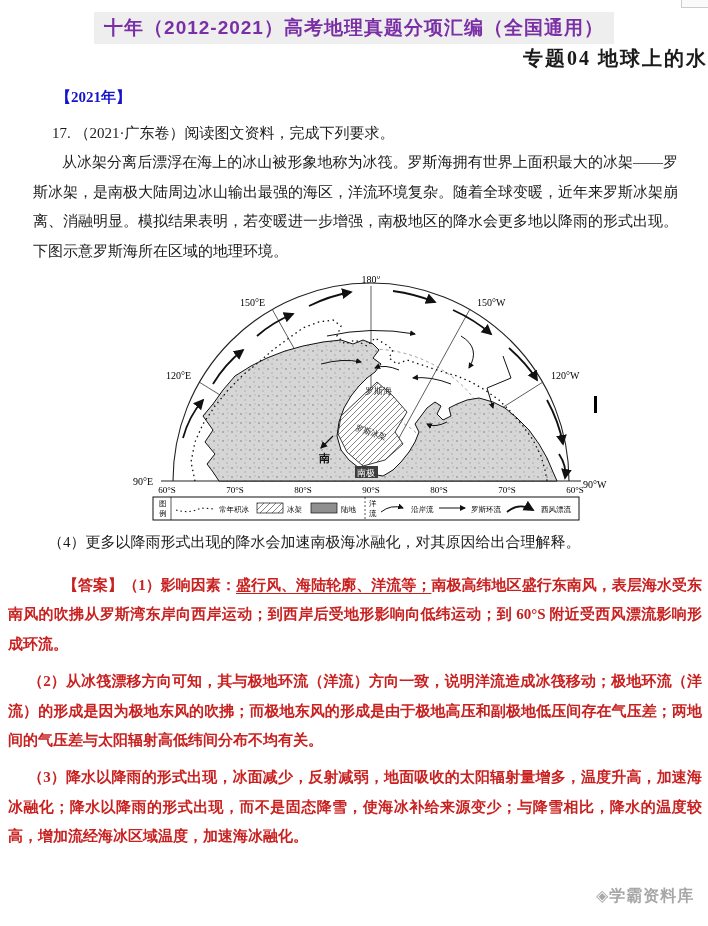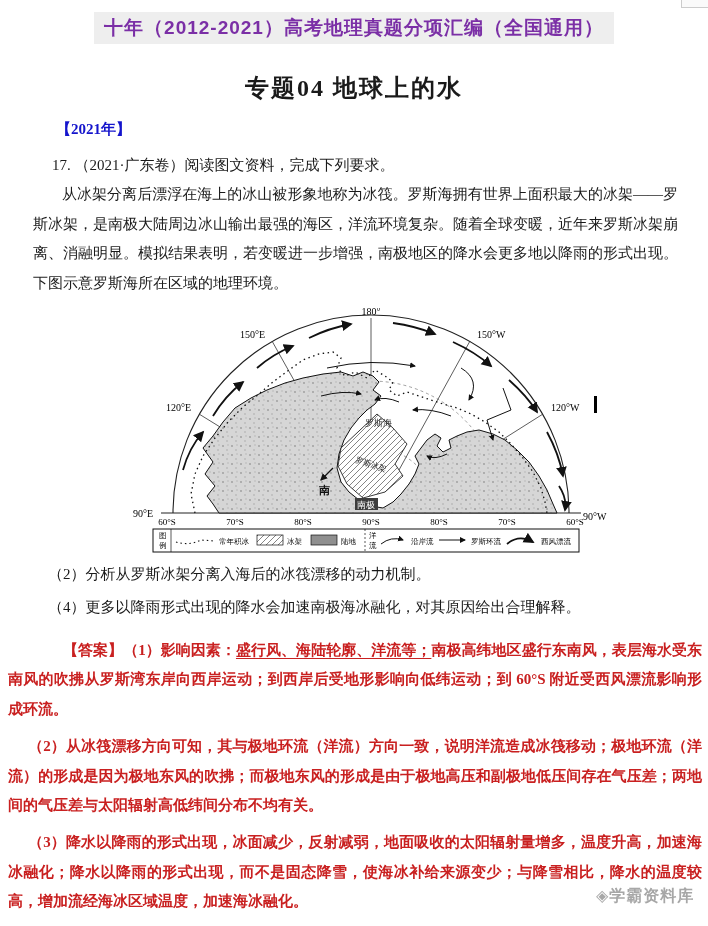--- a/index.html
+++ b/index.html
@@ -7,21 +7,21 @@
     width:708px;height:926px;background:#ffffff;position:relative;overflow:hidden;
     font-family:"Liberation Serif","DejaVu Serif",serif;color:#1a1a1a;
   }
   .corner-mark{position:absolute;top:0;right:0;width:26px;height:7px;border:1px solid #cccccc;border-top:none;border-right:none;background:#fafafa;}
   .hdr{width:100%;text-align:center;margin-top:12px;}
   .hdr .hl{
     display:inline-block;background:#eeeeee;color:#7b2fa6;
     font-family:"Liberation Sans","DejaVu Sans",sans-serif;
     font-size:19px;font-weight:bold;letter-spacing:1px;padding:3px 10px;text-align:center;
   }
-  .doc-title{width:100%;text-align:center;font-size:24px;font-weight:bold;margin-top:28px;letter-spacing:2px;}
+  .doc-title{width:100%;text-align:right;font-size:20px;font-weight:bold;margin-top:1px;letter-spacing:2px;}
   .year-tag{margin:16px 0 4px 56px;color:#1414cc;font-weight:bold;font-size:15px;}
   .qline{margin:12px 30px 0 33px;font-size:15px;line-height:29px;text-indent:19px;}
   .passage{margin:0 30px 0 33px;font-size:15px;line-height:29.5px;text-align:justify;text-indent:29px;}
   .figure-wrap{margin:10px 0 0 131px;}
   .subq{margin:0 30px 0 48px;font-size:15px;line-height:29px;}
   .subq p{margin:0 0 4px 0;}
   .ans{color:#c92020;font-weight:bold;font-size:15px;line-height:29.4px;text-align:justify;margin:0 6px 8px 8px;}
   .ans.first{margin-top:14px;text-indent:55px;}
   .ans.mid{text-indent:20px;}
   .ans u{text-underline-offset:3px;}
@@ -148,21 +148,20 @@
     <text x="280" y="236" font-size="7.5">沿岸流</text>
     <line x1="308" y1="232" x2="334" y2="232" stroke="#111" stroke-width="1" marker-end="url(#ah)"></line>
     <text x="340" y="236" font-size="7.5">罗斯环流</text>
     <path d="M 376,236 Q 388,226 402,234" fill="none" stroke="#111" stroke-width="1.8" marker-end="url(#ah)"></path>
     <text x="410" y="236" font-size="7.5">西风漂流</text>
   </g>
 </svg>
 </div>
 
 <div class="subq">
-  <p>（2）分析从罗斯冰架分离入海后的冰筏漂移的动力机制。</p>
   <p>（4）更多以降雨形式出现的降水会加速南极海冰融化，对其原因给出合理解释。</p>
 </div>
 
 <p class="ans first"><span>【答案】</span><span>（1）影响因素：</span><u>盛行风、海陆轮廓、洋流等；</u><span>南极高纬地区盛行东南风，表层海水受东南风的吹拂从罗斯湾东岸向西岸运动；到西岸后受地形影响向低纬运动；到 60°S 附近受西风漂流影响形成环流。</span></p>
 
 <p class="ans mid">（2）从冰筏漂移方向可知，其与极地环流（洋流）方向一致，说明洋流造成冰筏移动；极地环流（洋流）的形成是因为极地东风的吹拂；而极地东风的形成是由于极地高压和副极地低压间存在气压差；两地间的气压差与太阳辐射高低纬间分布不均有关。</p>
 
 <p class="ans mid">（3）降水以降雨的形式出现，冰面减少，反射减弱，地面吸收的太阳辐射量增多，温度升高，加速海冰融化；降水以降雨的形式出现，而不是固态降雪，使海冰补给来源变少；与降雪相比，降水的温度较高，增加流经海冰区域温度，加速海冰融化。</p>
 
 <div class="watermark"><span>◈</span><span>学霸资料库</span></div>

